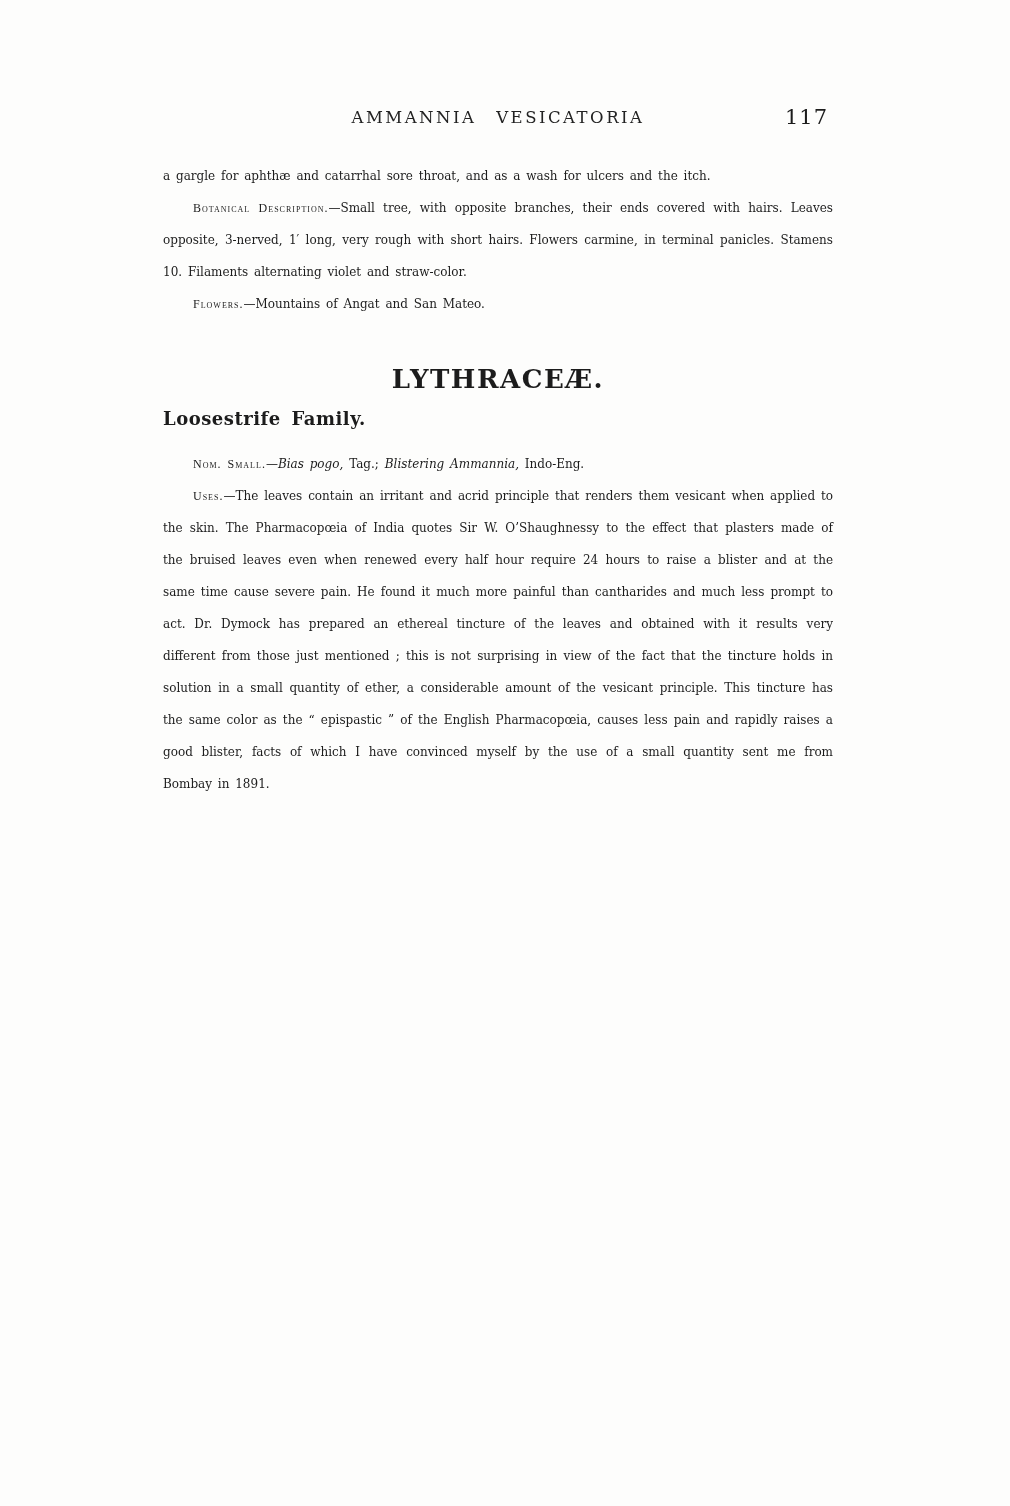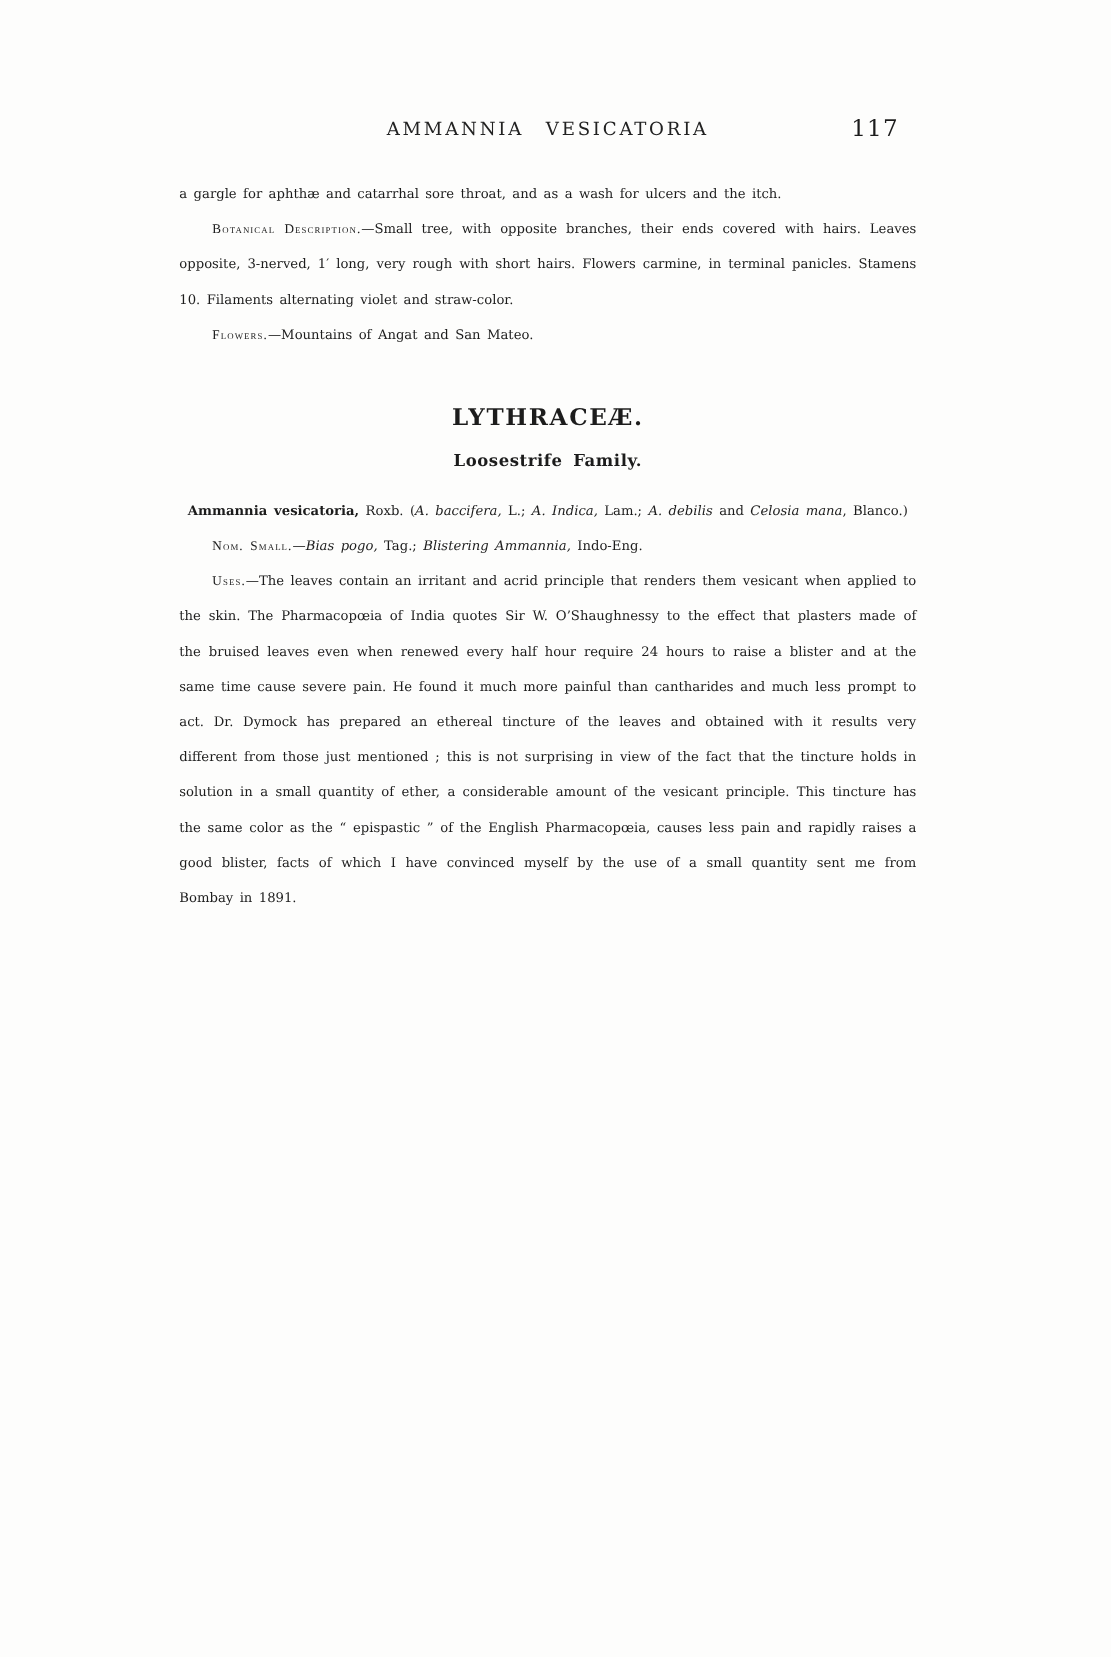--- a/index.html
+++ b/index.html
@@ -27,21 +27,21 @@
   .running-head {
     display: block;
     text-align: center;
     font-size: 16.5px;
     letter-spacing: 2.5px;
     word-spacing: 12px;
     color: #222;
   }
   .page-number {
     position: absolute;
-    right: 16px;
+    right: 5px;
     top: -3px;
     font-size: 21px;
     letter-spacing: 1px;
     color: #1c1c1c;
   }
   .text-block {
     width: 670px;
   }
   .para {
     margin: 0;
@@ -55,29 +55,29 @@
     text-indent: 0;
   }
   .smallcaps {
     font-variant: small-caps;
     letter-spacing: 1px;
     font-family: Liberation Serif, serif;
   }
   .family-heading {
     margin: 46px 0 16px 0;
     text-align: center;
-    font-size: 21px;
+    font-size: 26px;
     font-weight: bold;
     letter-spacing: 1.5px;
     line-height: 26px;
   }
   .family-subheading {
     margin: 0 0 18px 0;
-    text-align: center;
-    font-size: 15px;
+    text-align: left;
+    font-size: 18px;
     font-weight: bold;
     letter-spacing: 0.5px;
     word-spacing: 4px;
     line-height: 22px;
   }
   .species-line {
     text-align: center;
     text-indent: 0;
   }
   .species-line b {
@@ -103,21 +103,20 @@
 
 
     <p class="para"><span class="smallcaps">Botanical Description.</span><span>—Small tree, with opposite branches, their ends covered with hairs.  Leaves opposite, 3-nerved, 1′ long, very rough with short hairs.  Flowers carmine, in terminal panicles.  Stamens 10.  Filaments alternating violet and straw-color.</span></p>
 
     <p class="para"><span class="smallcaps">Flowers.</span><span>—Mountains of Angat and San Mateo.</span></p>
 
     <h1 class="family-heading">LYTHRACEÆ.</h1>
 
     <h2 class="family-subheading">Loosestrife Family.</h2>
 
-    <p class="para species-line"><b>Ammannia vesicatoria,</b><span> Roxb.  (</span><span class="ital">A. baccifera,</span><span> L.; </span><span class="ital">A. Indica,</span><span> Lam.; </span><span class="ital">A. debilis</span><span> and </span><span class="ital">Celosia mana</span><span>, Blanco.)</span></p>
 
     <p class="para"><span class="smallcaps">Nom. Small.</span><span>—</span><span class="ital">Bias pogo,</span><span> Tag.; </span><span class="ital">Blistering Ammannia,</span><span> Indo-Eng.</span></p>
 
     <p class="para"><span class="smallcaps">Uses.</span><span>—The leaves contain an irritant and acrid principle that renders them vesicant when applied to the skin.  The Pharmacopœia of India quotes Sir W. O’Shaughnessy to the effect that plasters made of the bruised leaves even when renewed every half hour require 24 hours to raise a blister and at the same time cause severe pain.  He found it much more painful than cantharides and much less prompt to act.  Dr. Dymock has prepared an ethereal tincture of the leaves and obtained with it results very different from those just mentioned ; this is not surprising in view of the fact that the tincture holds in solution in a small quantity of ether, a considerable amount of the vesicant principle.  This tincture has the same color as the “ epispastic ” of the English Pharmacopœia, causes less pain and rapidly raises a good blister, facts of which I have convinced myself by the use of a small quantity sent me from Bombay in 1891.</span></p>
 
   </main>
 
 </div>
 
 </body></html>

